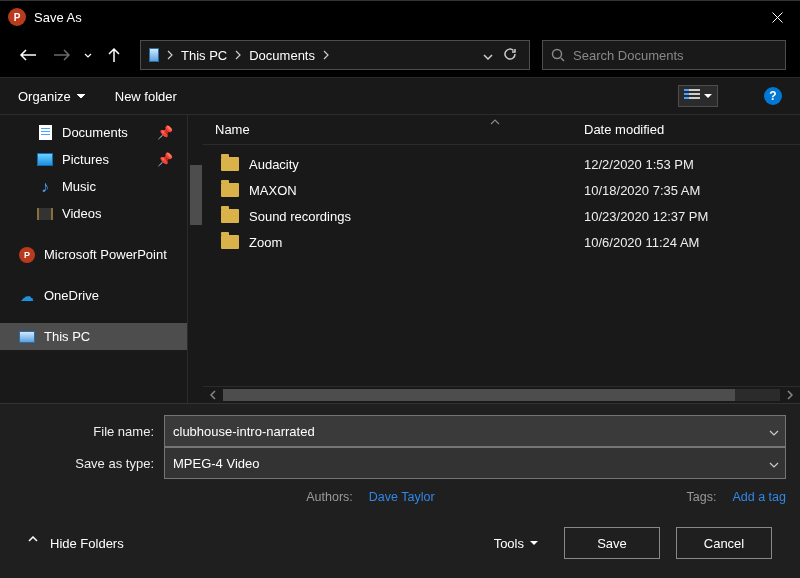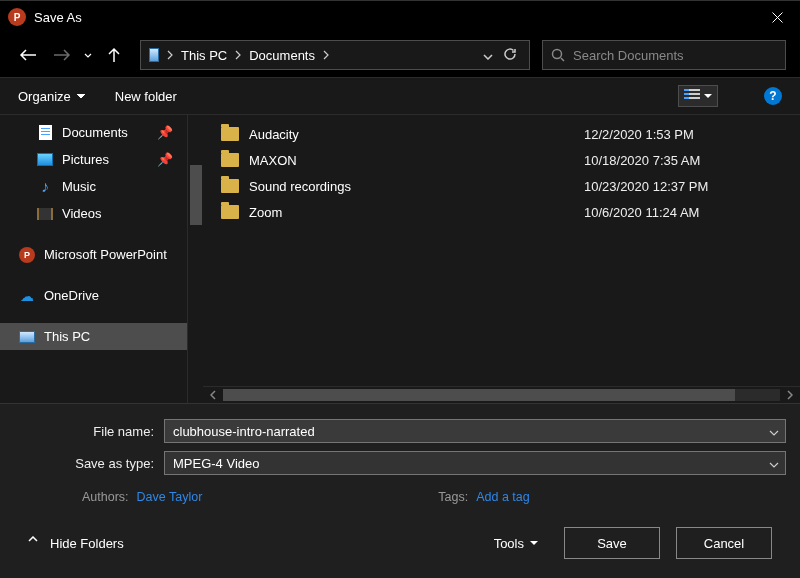--- a/index.html
+++ b/index.html
@@ -184,29 +184,29 @@
 
   
   .bottom {
     background: #1f1f1f;
     border-top: 1px solid #333;
     padding: 14px 14px 12px 14px;
   }
   .field-row { display:flex; align-items:center; height:26px; margin-bottom:6px;}
   .field-label { width: 150px; text-align:right; padding-right:10px; color:#eee;}
   .field-input {
-    flex:1; height:24px;
+    flex:1; height:32px;
     background:#333; border:1px solid #757575;
     display:flex; align-items:center; justify-content:space-between;
     padding: 0 6px 0 8px;
   }
   .field-input.sel { background:#3a3a3a;}
   .field-input .val { color:#fff;}
   .field-input .dd svg { stroke:#ccc; fill:none; stroke-width:1.2;}
-  .meta-row { display:flex; align-items:center; padding-left:68px; gap:8px; height:30px; font-size:12.5px;}
+  .meta-row { display:flex; align-items:center; padding-left:68px; gap:16px; height:30px; font-size:12.5px;justify-content:flex-end;}
   .meta-label { color:#999; }
   .meta-val { color:#2f87e7; cursor:pointer;}
   .meta-gap { width: 220px; }
 
   .footer { display:flex; align-items:center; height:46px; padding: 0 14px; gap:16px; margin-top:8px;}
   .hide-f { display:flex; align-items:flex-start; gap:12px; cursor:pointer;}
   .hide-f svg { stroke:#fff; fill:none; stroke-width:1.5;}
   .footer-spacer { flex:1;}
   .tools { display:flex; align-items:center; gap:6px; cursor:pointer; margin-right:10px;}
   .tools svg { fill:#fff;}
@@ -366,20 +366,29 @@
           </div>
         <span>This PC</span>
       </div>
     </div>
 
     <div class="listwrap">
       <div class="gutter">
           <div class="gutter-scroll"></div>
         </div>
       <div class="listing">
+        <div class="cols" style="position:relative;">
+          <div class="sort-arr"><svg width="10" height="6" viewBox="0 0 10 6">
+                <path d="M1 5 L5 1 L9 5"></path>
+              </svg></div>
+          <div class="col-name">
+              <span>Name</span>
+            </div>
+          <div class="col-date"><span>Date modified</span></div>
+        </div>
         <div class="rows">
           <div class="row">
             <div class="cell-name">
                 <div class="folder-i"></div>
                 <span>Audacity</span>
               </div>
             <div class="cell-date">12/2/2020 1:53 PM</div>
           </div>
           <div class="row">
             <div class="cell-name">

